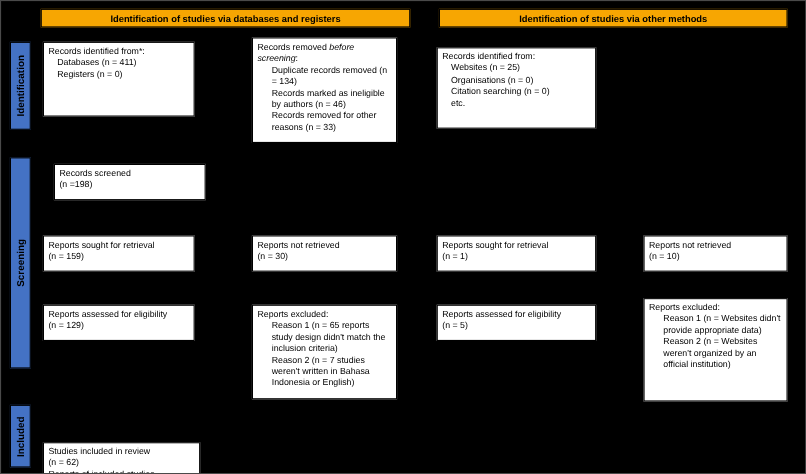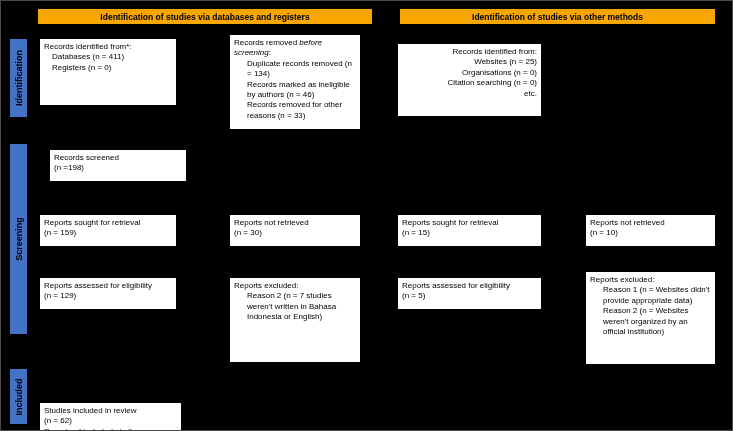--- a/index.html
+++ b/index.html
@@ -36,21 +36,21 @@
   }
   #box-a { left: 38px;  top: 37px;  width: 138px; height: 68px; }
   #box-f { left: 228px; top: 33px;  width: 132px; height: 96px; }
   #box-b { left: 38px;  top: 148px; width: 138px; height: 33px; margin-left: 10px; }
   #box-g { left: 228px; top: 148px; width: 132px; height: 37px; }
   #box-c { left: 38px;  top: 213px; width: 138px; height: 33px; }
   #box-h { left: 228px; top: 213px; width: 132px; height: 33px; }
   #box-d { left: 38px;  top: 276px; width: 138px; height: 33px; }
   #box-i { left: 228px; top: 276px; width: 132px; height: 86px; }
   #box-e { left: 38px;  top: 367px; width: 143px; height: 57px; margin-top: 34px; }
-  #box-j { left: 396px; top: 42px;  width: 145px; height: 74px; text-align: right; }
+  #box-j { left: 396px; top: 42px;  width: 145px; height: 74px; }
   #box-k { left: 396px; top: 213px; width: 145px; height: 33px; }
   #box-m { left: 584px; top: 213px; width: 131px; height: 33px; }
   #box-l { left: 396px; top: 276px; width: 145px; height: 33px; }
   #box-n { left: 584px; top: 270px; width: 131px; height: 94px; }
 
   .ind1 { margin-left: 8px; }
   .ind2 { margin-left: 13px; }
   .it   { font-style: italic; }
   .sp   { text-decoration-style: wavy;
           text-decoration-color: #e00000; text-decoration-thickness: 1px; }
@@ -134,36 +134,37 @@
   </div>
 
 
   <div class="box" id="box-h">
     <div class="ln">Reports not retrieved</div>
     <div class="ln">(n = 30)</div>
   </div>
 
   <div class="box" id="box-i">
     <div class="ln">Reports excluded:</div>
+    <div class="ln ind2">Reason 1 (n = 65 reports study design didn't match the inclusion criteria)</div>
     <div class="ln ind2">
       <span>Reason 2 (n = 7 studies weren't written in </span><span class="sp">Bahasa</span><span> Indonesia or English)</span>
     </div>
   </div>
 
   <div class="box" id="box-j">
     <div class="ln">Records identified from:</div>
     <div class="ln ind1">Websites (n = 25)</div>
     <div class="ln ind1">Organisations (n = 0)</div>
     <div class="ln ind1">Citation searching (n = 0)</div>
     <div class="ln ind1">etc.</div>
   </div>
 
   <div class="box" id="box-k">
     <div class="ln">Reports sought for retrieval</div>
-    <div class="ln">(n = 15)</div>
+    <div class="ln">(n = 1)</div>
   </div>
 
   <div class="box" id="box-l">
     <div class="ln">Reports assessed for eligibility</div>
     <div class="ln">(n = 5)</div>
   </div>
 
   <div class="box" id="box-m">
     <div class="ln">Reports not retrieved</div>
     <div class="ln">(n = 10)</div>

